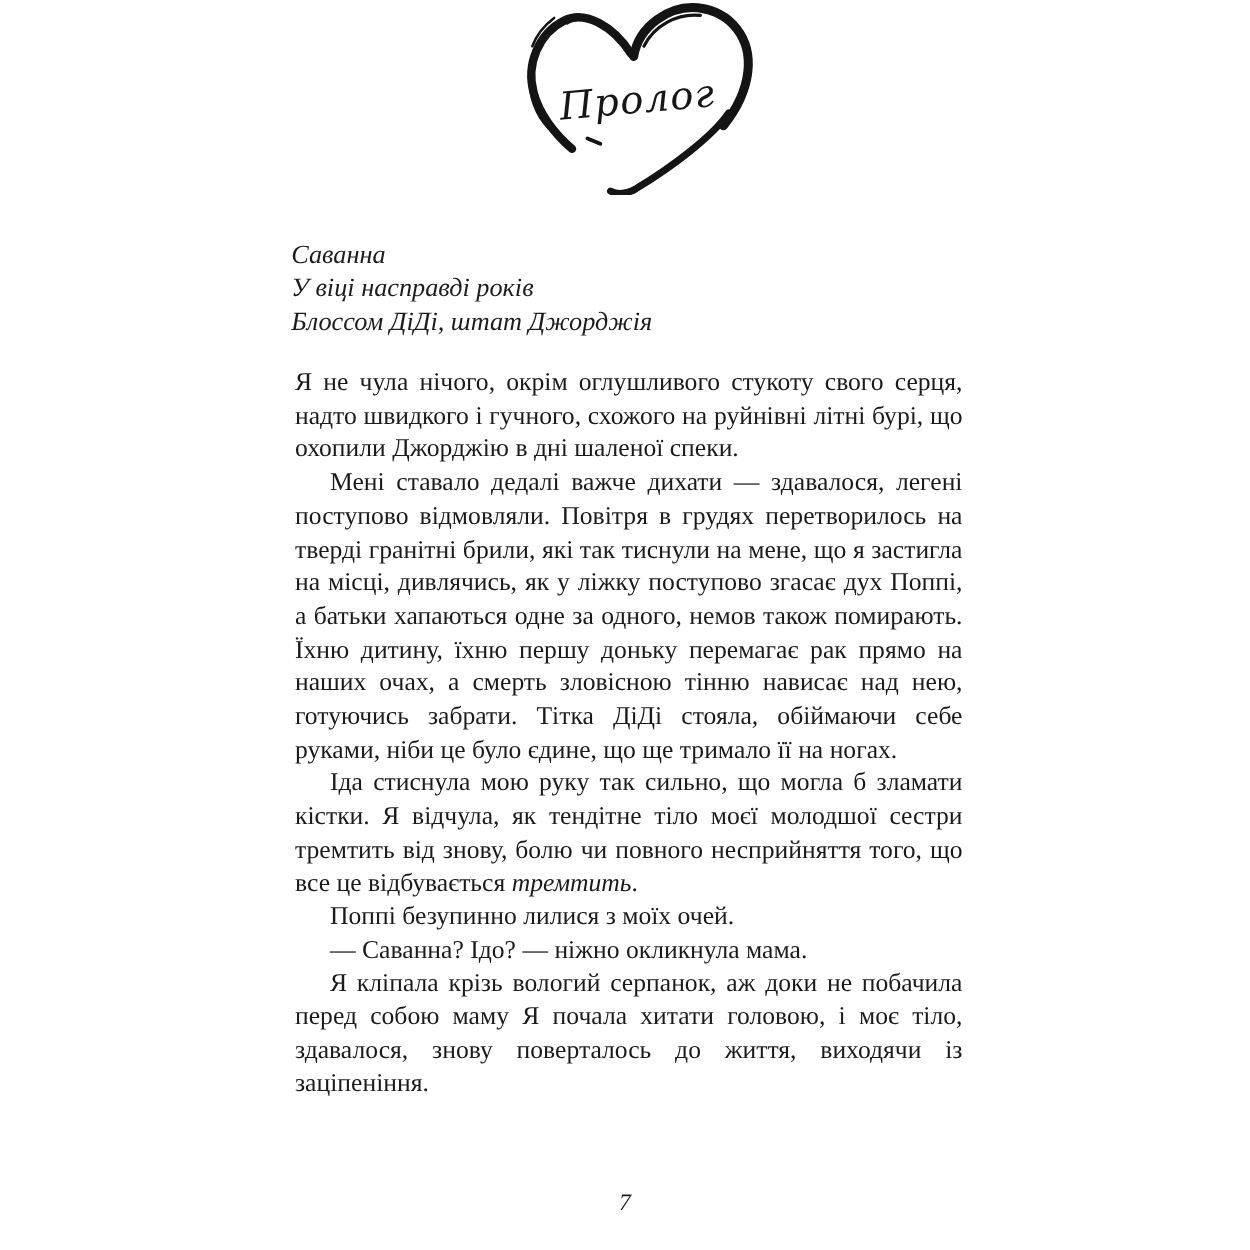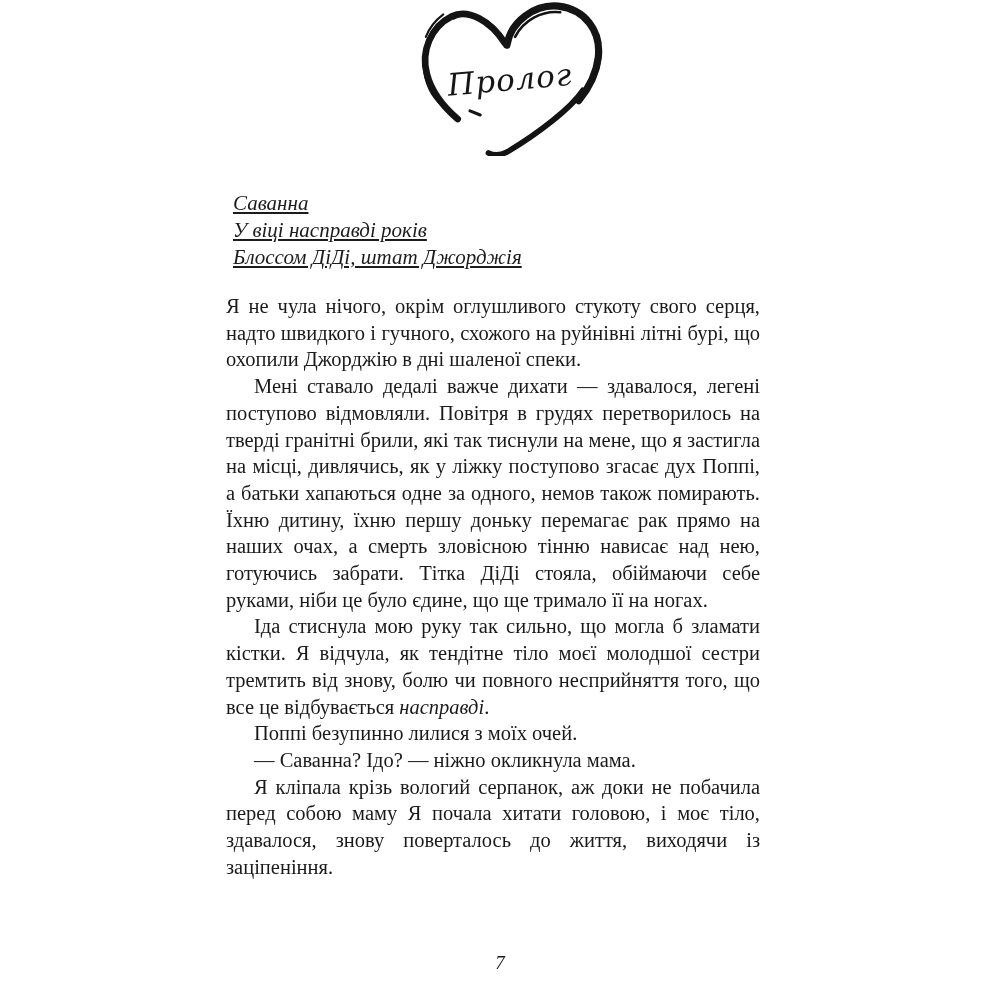--- a/index.html
+++ b/index.html
@@ -33,25 +33,24 @@
   }
   .header-block {
     position: absolute;
     left: 233px;
     top: 190px;
     width: 535px;
     font-style: italic;
     font-size: 21px;
     line-height: 27px;
     color: #1c1c1c;
-    text-decoration: underline;
   }
   .body-block {
     position: absolute;
-    left: 226px;
+    left: 236px;
     top: 293px;
     width: 534px;
     font-size: 20.5px;
     line-height: 26.7px;
     text-align: justify;
     hyphens: auto;
     -webkit-hyphens: auto;
   }
   .body-block p {
     margin: 0;
@@ -99,21 +98,21 @@
 
   <div class="header-block">
     <div>Саванна</div>
     <div>У віці насправді років</div>
     <div>Блоссом ДіДі, штат Джорджія</div>
   </div>
 
   <div class="body-block">
       <p class="no-indent"><span>Я не чула нічого, окрім оглушливого стукоту свого серця, надто швидкого і гучного, схожого на руйнівні літні бурі, що охопили Джорджію в дні шаленої спеки.</span></p>
       <p class=""><span>Мені ставало дедалі важче дихати — здавалося, легені поступово відмовляли. Повітря в грудях перетворилось на тверді гранітні брили, які так тиснули на мене, що я застигла на місці, дивлячись, як у ліжку поступово згасає дух Поппі, а батьки хапаються одне за одного, немов також помирають. Їхню дитину, їхню першу доньку перемагає рак прямо на наших очах, а смерть зловісною тінню нависає над нею, готуючись забрати. Тітка ДіДі стояла, обіймаючи себе руками, ніби це було єдине, що ще тримало її на ногах.</span></p>
-      <p class=""><span>Іда стиснула мою руку так сильно, що могла б зламати кістки. Я відчула, як тендітне тіло моєї молодшої сестри тремтить від знову, болю чи повного несприйняття того, що все це відбувається </span><span class="em">насправді</span><span>.</span></p>
+      <p class=""><span>Іда стиснула мою руку так сильно, що могла б зламати кістки. Я відчула, як тендітне тіло моєї молодшої сестри тремтить від знову, болю чи повного несприйняття того, що все це відбувається </span><span class="em">тремтить</span><span>.</span></p>
       <p class=""><span>Поппі безупинно лилися з моїх очей.</span></p>
       <p class=""><span>— Саванна? Ідо? — ніжно окликнула мама.</span></p>
       <p class=""><span>Я кліпала крізь вологий серпанок, аж доки не побачила перед собою маму Я почала хитати головою, і моє тіло, здавалося, знову поверталось до життя, виходячи із заціпеніння.</span></p>
     </div>
 
   <div class="page-number">7</div>
 
 </div>
 
 </body></html>

